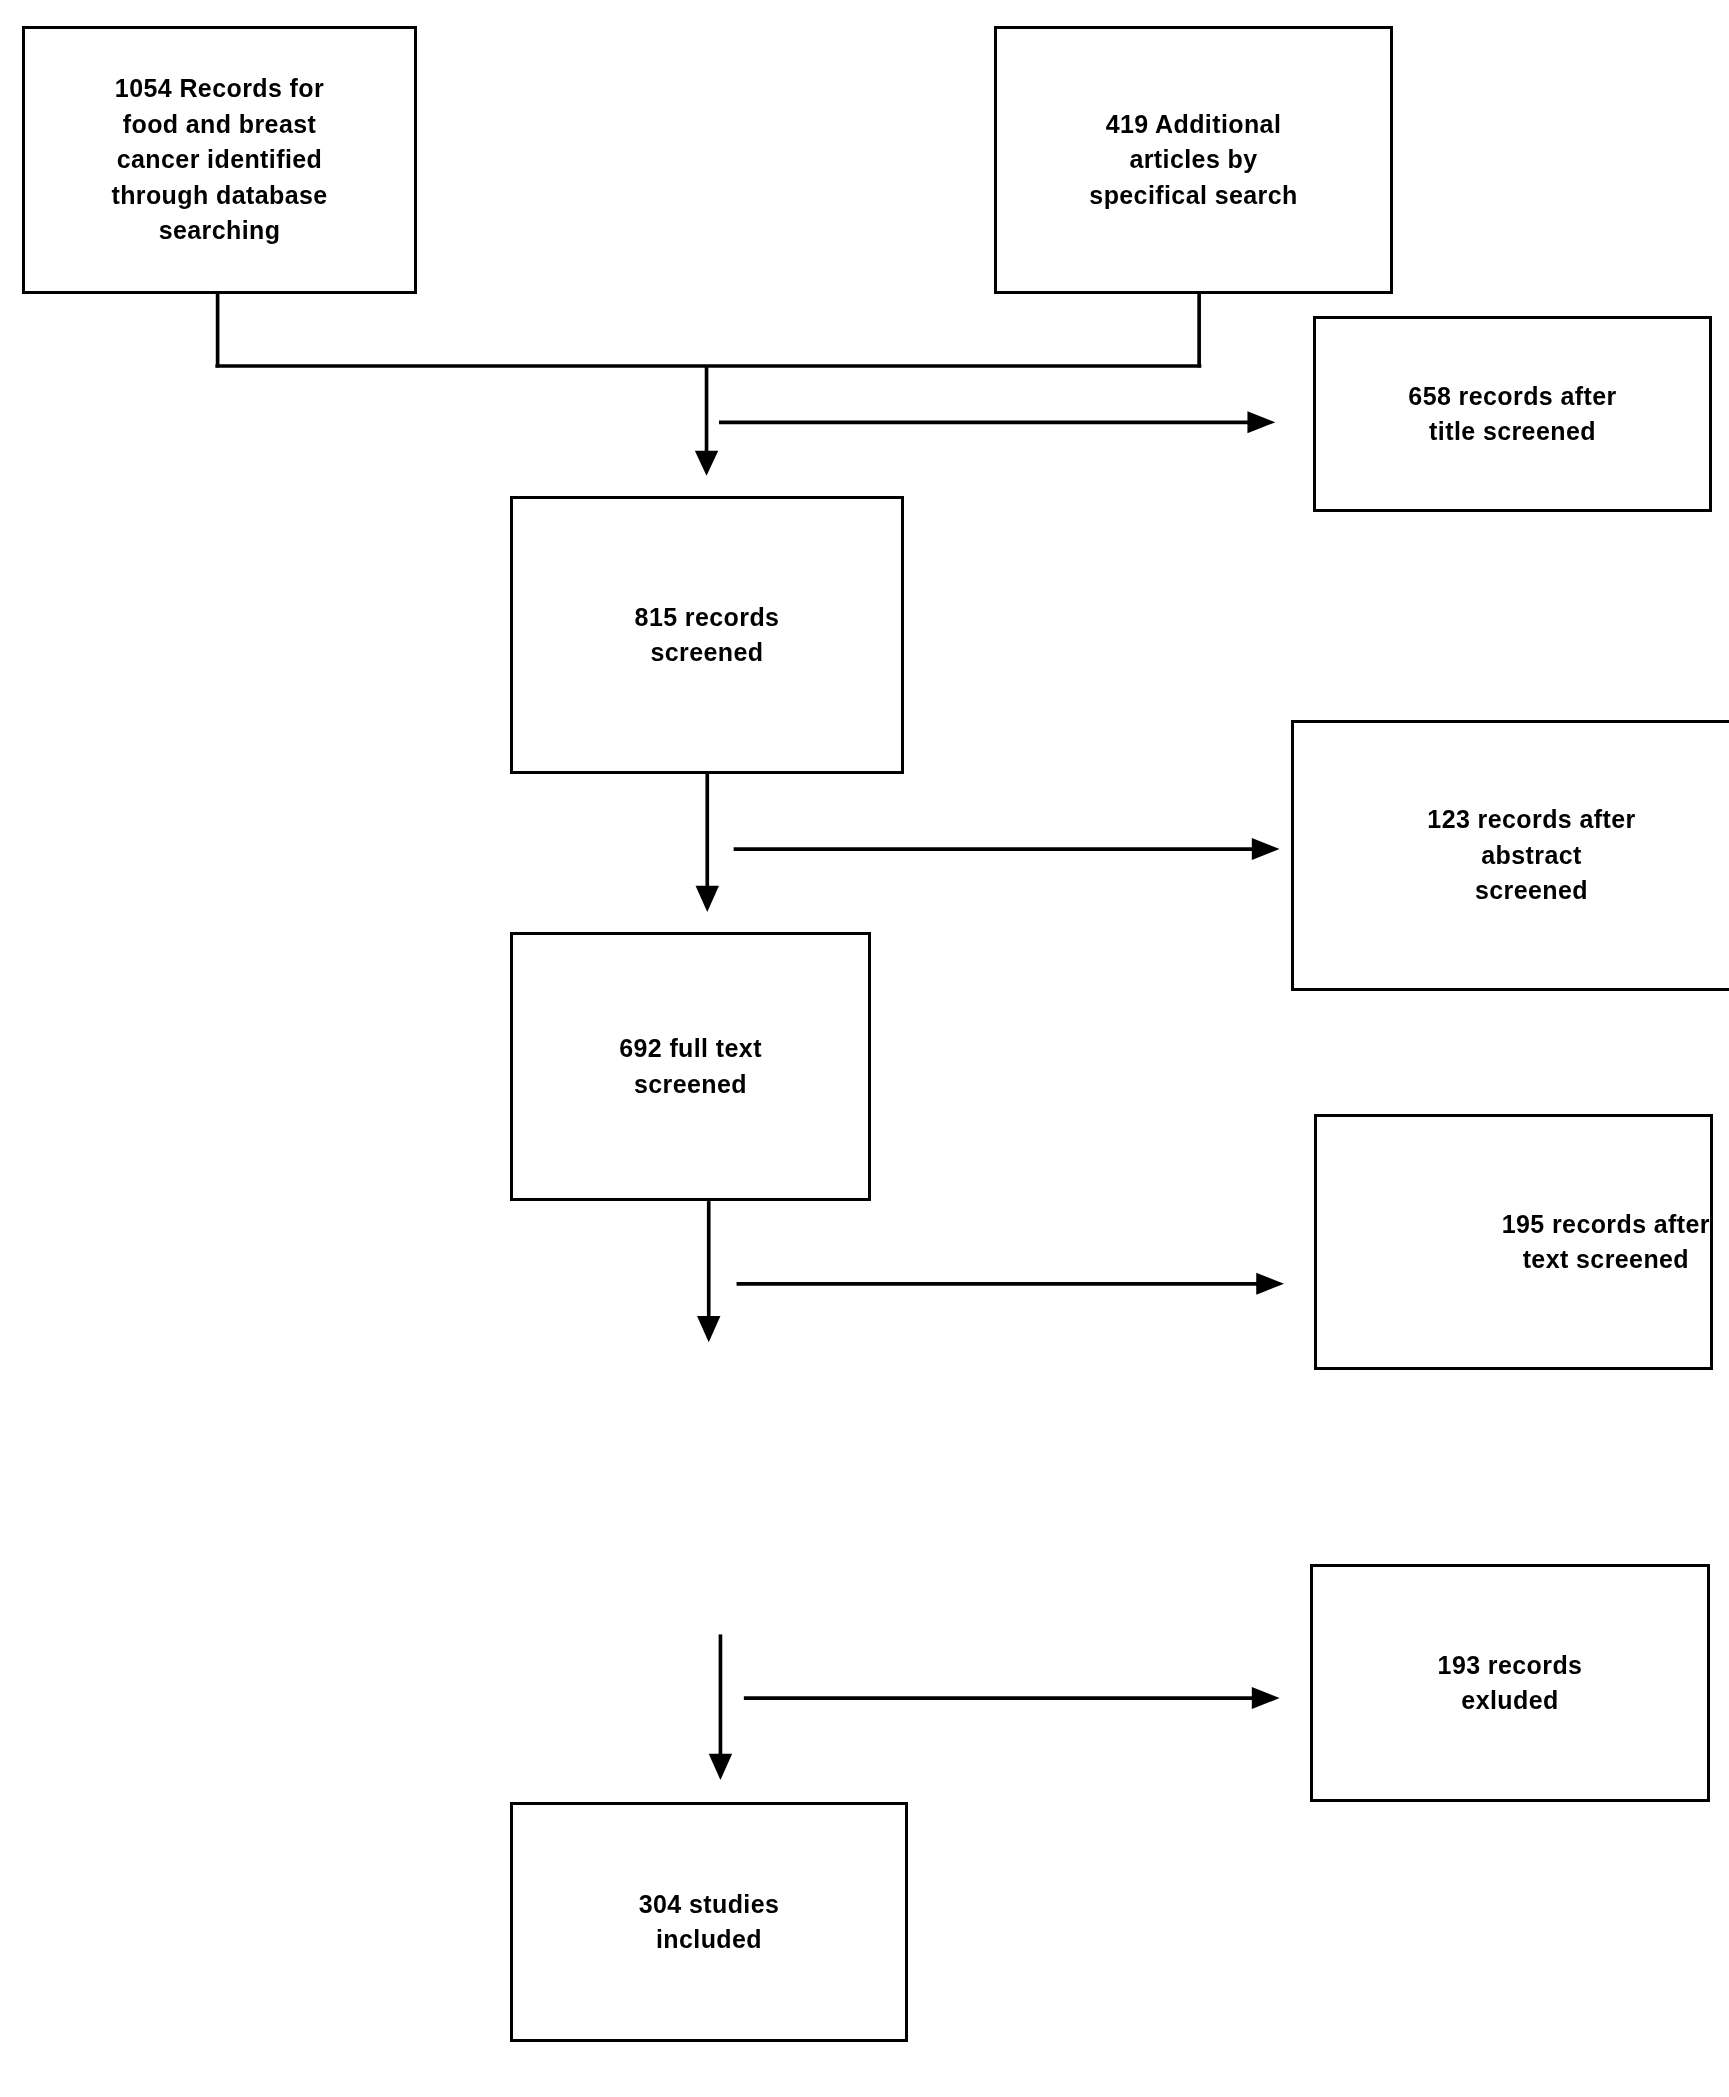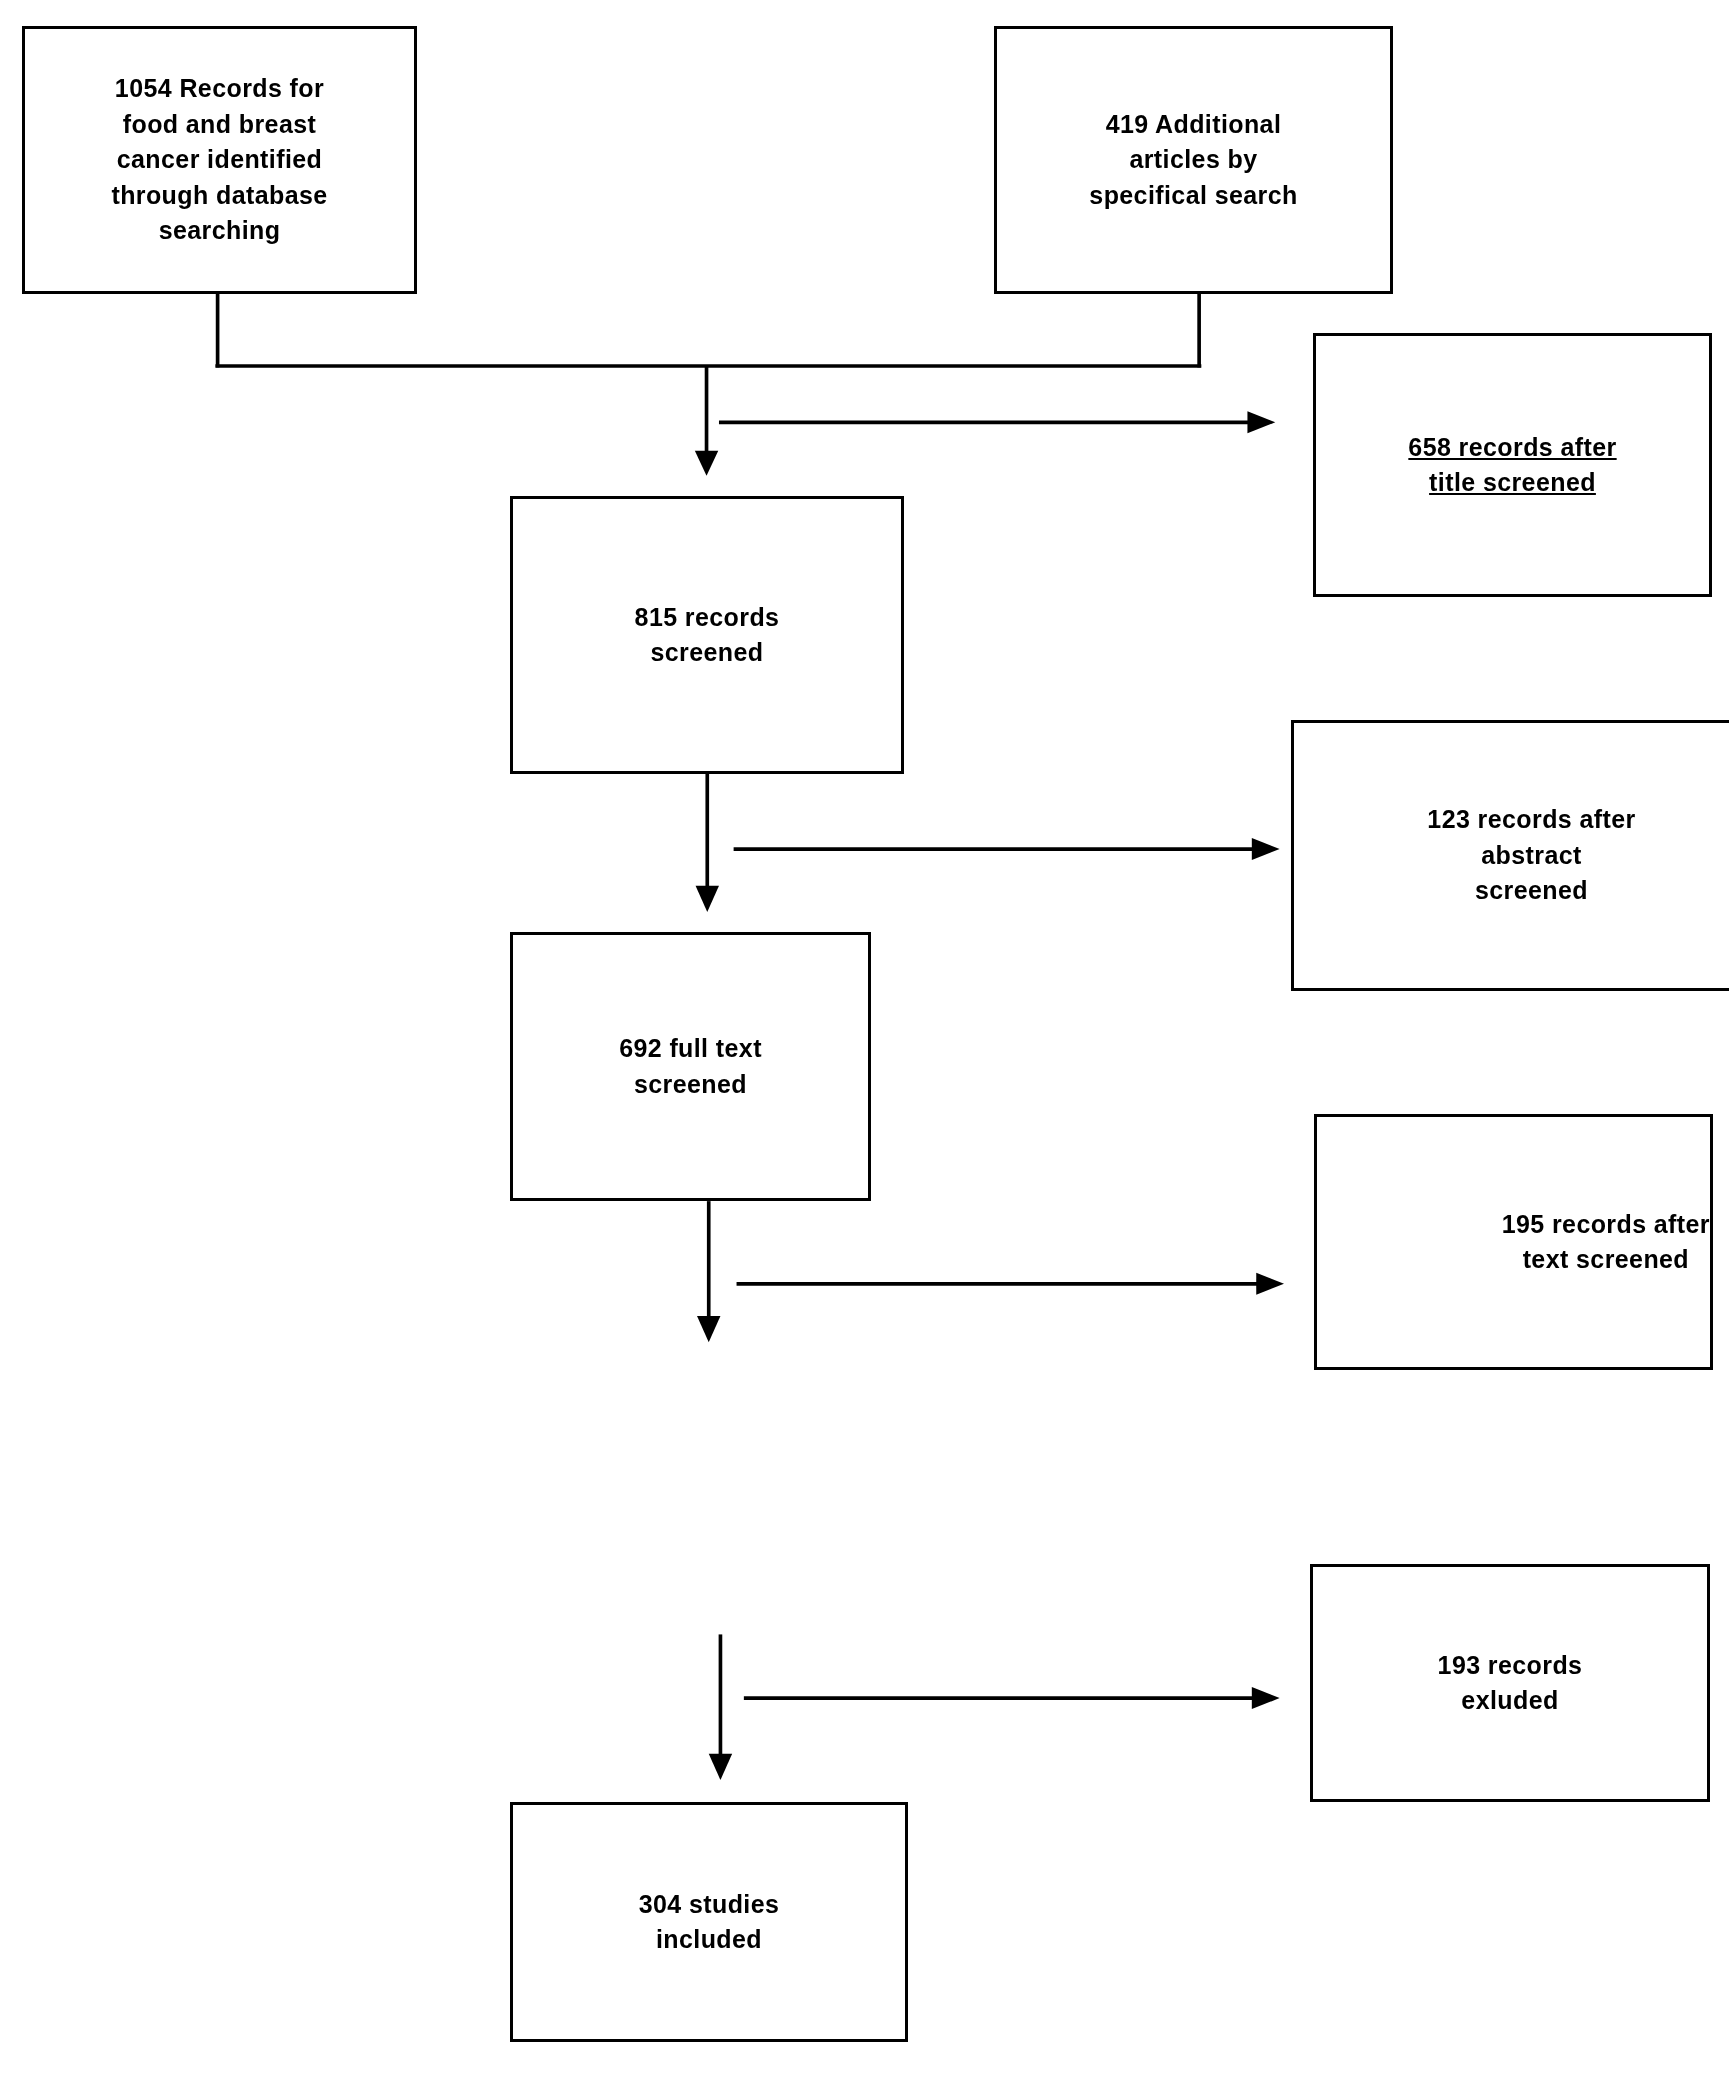--- a/index.html
+++ b/index.html
@@ -34,21 +34,21 @@
     font-weight: bold;
     font-size: 25px;
     line-height: 1.42;
     color: #000000;
     white-space: pre-line;
     letter-spacing: 0.4px;
   }
   
   .n-database   { left: 22px;   top: 26px;   width: 395px; height: 268px; }
   .n-additional { left: 994px; top: 26px;   width: 399px; height: 268px; }
-  .n-title      { left: 1313px; top: 333px;  width: 399px; height: 264px; text-decoration: underline; }
+  .n-title      { left: 1313px; top: 316px;  width: 399px; height: 196px; }
   .n-screened   { left: 510px;  top: 496px;  width: 394px; height: 278px; }
   .n-abstract   { left: 1291px; top: 720px;  width: 481px; height: 271px; }
   .n-fulltext   { left: 510px;  top: 932px; width: 361px; height: 269px; }
   .n-textscr    { left: 1314px; top: 1114px; width: 399px; height: 256px; justify-content: flex-end; }
   .n-assessed   { left: 522px;  top: 1366px; width: 398px; height: 269px; }
   .n-excluded   { left: 1310px; top: 1564px; width: 400px; height: 238px; }
   .n-included   { left: 510px;  top: 1802px; width: 398px; height: 240px; }
 </style>
 </head>
 <body>

